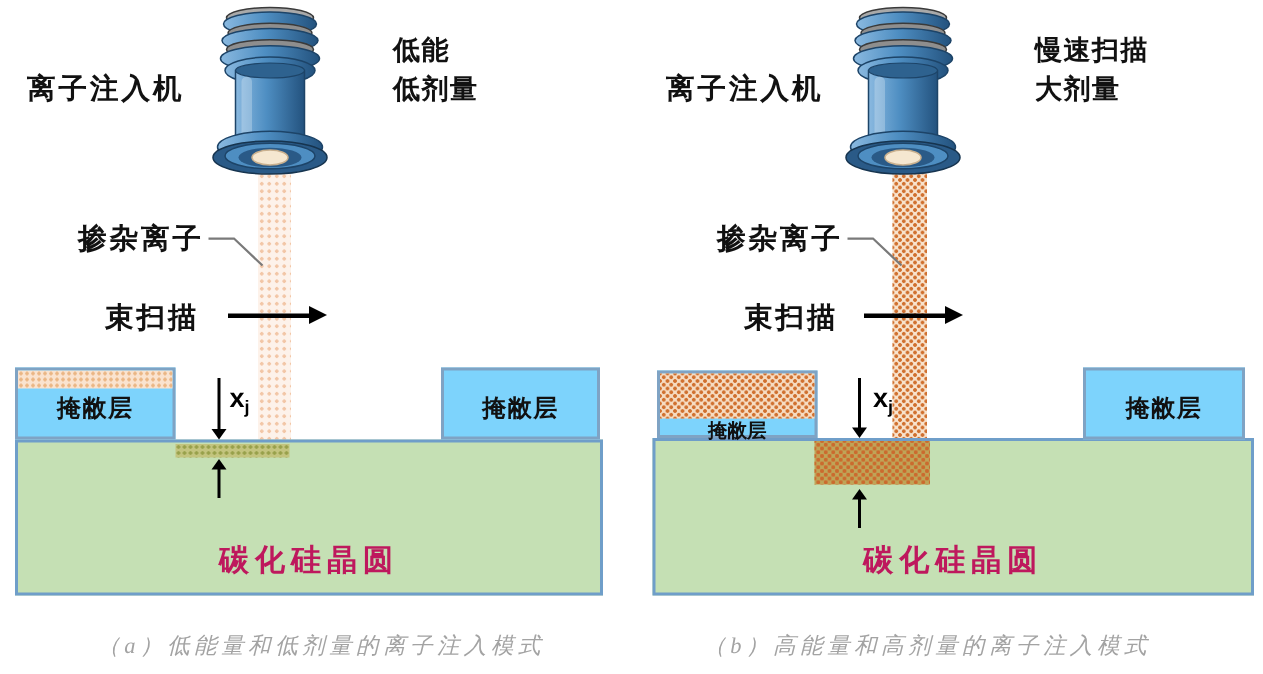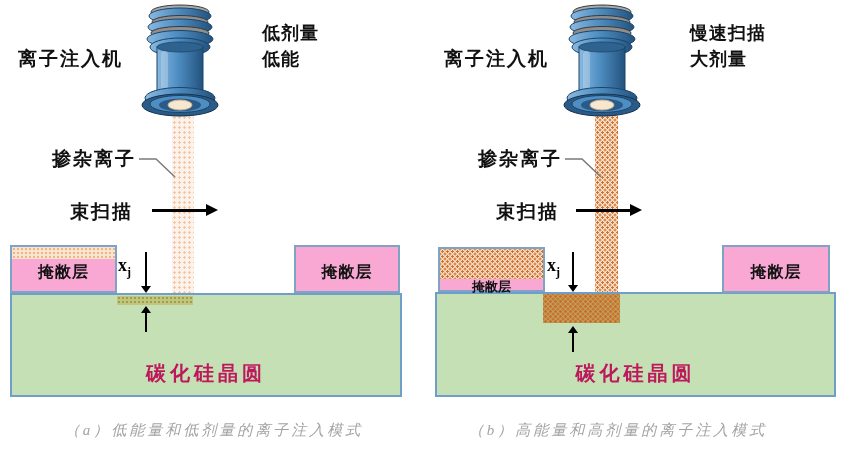--- a/index.html
+++ b/index.html
@@ -11,26 +11,26 @@
   .lbl{font-weight:bold;color:#111;font-size:19px;letter-spacing:2px;white-space:nowrap;}
   .mode{font-weight:bold;color:#111;font-size:18px;line-height:26px;letter-spacing:1px;white-space:nowrap;}
   .wafer-label{position:absolute;left:0;right:0;bottom:8px;text-align:center;
                font-weight:bold;font-size:20px;letter-spacing:4px;color:#be185d;}
   .mask-label{position:absolute;left:0;right:0;text-align:center;font-weight:bold;
               font-size:16px;color:#111;letter-spacing:1px;}
   .mask-label-sm{position:absolute;left:0;right:0;text-align:center;font-weight:bold;
               font-size:13px;color:#111;}
   .caption{position:absolute;width:380px;text-align:center;font-family:"Liberation Serif",serif;
            font-style:italic;color:#a3a3a3;font-size:15px;letter-spacing:3px;white-space:nowrap;}
-  .xj{font-family:Liberation Serif, serif;font-weight:bold;font-size:18px;color:#000;}
+  .xj{font-family:Liberation Sans, sans-serif;font-weight:bold;font-size:18px;color:#000;padding-left:35px;}
   .xj sub{font-size:12px;}
 
   
   .wafer{background:#c5e0b4;border:2px solid #6f9ec9;box-sizing:border-box;}
-  .mask{background:#f9a8d4;border:2px solid #7fa3c4;box-sizing:border-box;}
+  .mask{background:#7dd3fc;border:2px solid #7fa3c4;box-sizing:border-box;}
   .mask-dots-light{position:absolute;left:0;right:0;top:0;height:12px;background-color:#fae3cf;
      background-image:radial-gradient(#eab684 1px,transparent 1.3px);background-size:4px 4px;}
   .mask-dots-dense{position:absolute;left:0;right:0;top:0;height:30px;background-color:#f6dcc2;
      background-image:radial-gradient(#d0702f 1.1px,transparent 1.4px),
                       radial-gradient(#d0702f 1.1px,transparent 1.4px);
      background-size:5px 5px,5px 5px;background-position:0 0,2.5px 2.5px;}
 
   
   .beam-light{background-color:#fdf2ea;
      background-image:radial-gradient(#f2c6a6 1px,transparent 1.3px);background-size:5px 5px;}
@@ -88,22 +88,22 @@
     <ellipse cx="40" cy="97" rx="35" ry="10.5" fill="url(#bodyg)" stroke="#1d4468"></ellipse>
     <ellipse cx="40" cy="104" rx="38" ry="11" fill="#2a5a87" stroke="#16344f"></ellipse>
     <ellipse cx="40" cy="103" rx="30" ry="8.5" fill="#4e8ec2" stroke="#1d4468"></ellipse>
     <ellipse cx="40" cy="104" rx="21" ry="6.5" fill="#2a5a87"></ellipse>
     <ellipse cx="40" cy="104" rx="12" ry="5" fill="#f5e7d0" stroke="#c9b08e"></ellipse>
   </svg>
 
   <div class="abs lbl" style="left:18px;top:46px;">离子注入机</div>
 
   <div class="abs" style="left:262px;top:20px;">
+    <div class="mode">低能</div>
     <div class="mode">低剂量</div>
-    <div class="mode">低能</div>
   </div>
 
   <div class="abs lbl" style="left:52px;top:146px;">掺杂离子</div>
   <svg class="abs" style="left:138px;top:153px;" width="40" height="26" viewBox="0 0 40 26">
     <polyline points="1,6 18,6 37,24" fill="none" stroke="#7a7a7a" stroke-width="1.5"></polyline>
   </svg>
 
   <div class="abs lbl" style="left:70px;top:199px;">束扫描</div>
   <div class="abs harrow" style="left:152px;top:204px;width:66px;">
     <div class="shaft" style="width:56px;"></div>

